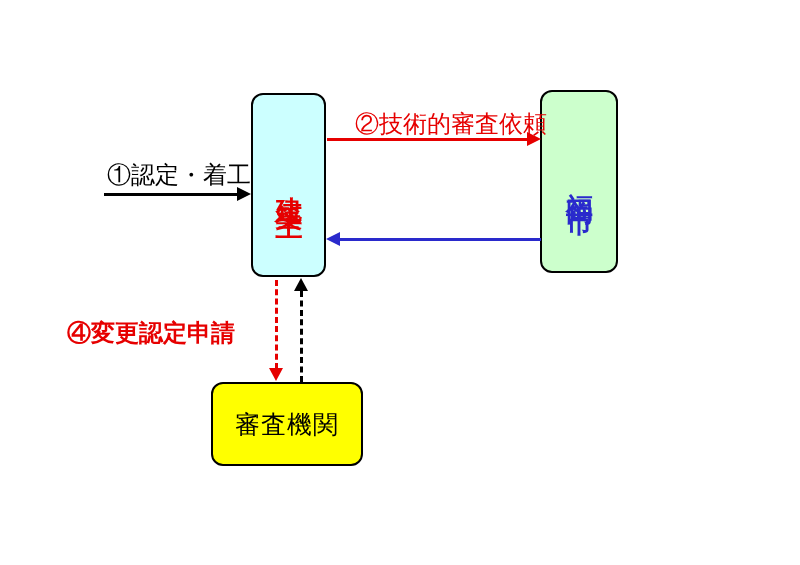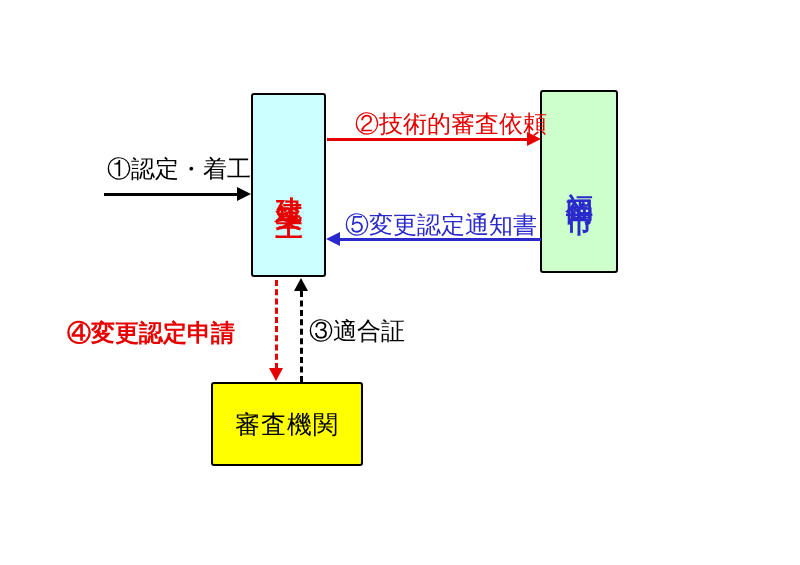--- a/index.html
+++ b/index.html
@@ -2,21 +2,21 @@
 <html><head>
 <meta charset="utf-8">
 <style>
   html,body { margin:0; padding:0; background:#ffffff; }
   .canvas {
     position:relative; width:800px; height:565px; background:#ffffff;
     font-family:"Liberation Sans", sans-serif; overflow:hidden;
   }
   .box {
     position:absolute; box-sizing:border-box;
-    border:2.5px solid #000; border-radius:3px;
+    border:2.5px solid #000; border-radius:12px;
     display:flex; align-items:center; justify-content:center;
   }
   #box-builder { left:251px; top:93px;  width:75px;  height:184px; background:#ccffff; }
   #box-city    { left:540px; top:90px;  width:78px;  height:183px; background:#ccffcc; }
   #box-agency  { left:211px; top:382px; width:152px; height:84px;  background:#ffff00; }
 
   .vtext {
     writing-mode:vertical-rl; text-orientation:upright;
     font-weight:bold; font-size:27px; letter-spacing:7px; line-height:1;
   }
@@ -34,21 +34,21 @@
   #line3 { left:300px; top:291px; height:91px; border-left:3px dashed #000000; }
 
   .tri { position:absolute; width:0; height:0; }
   #head1 { left:237px; top:187px; border-top:7px solid transparent; border-bottom:7px solid transparent; border-left:14px solid #000000; }
   #head4 { left:527px; top:132px; border-top:7px solid transparent; border-bottom:7px solid transparent; border-left:14px solid #e60000; }
   #head5 { left:326px; top:232px; border-top:7px solid transparent; border-bottom:7px solid transparent; border-right:14px solid #2a2acc; }
   #head2 { left:269px; top:368px; border-left:7px solid transparent; border-right:7px solid transparent; border-top:13px solid #e60000; }
   #head3 { left:294px; top:278px; border-left:7px solid transparent; border-right:7px solid transparent; border-bottom:13px solid #000000; }
 
   .label { position:absolute; font-size:24px; white-space:nowrap; color:#000; line-height:1.1; }
-  #label1 { left:107px; top:156px;text-align:right; }
+  #label1 { left:107px; top:162px;text-align:right; }
   #label2 { left:67px;  top:320px; color:#e60000; font-weight:bold; }
   #label3 { left:309px; top:318px; }
   #label4 { left:355px; top:111px; color:#e60000; }
   #label5 { left:345px; top:212px; color:#2a2acc; }
 </style>
 </head>
 <body>
 
 <div class="canvas">
 
@@ -67,23 +67,21 @@
   <div class="hline" id="line1"></div>
   <div class="tri" id="head1"></div>
   <span class="label" id="label1">①認定・着工</span>
 
   <div class="hline" id="line4"></div>
   <div class="tri" id="head4"></div>
   <span class="label" id="label4">②技術的審査依頼</span>
 
   <div class="hline" id="line5"></div>
   <div class="tri" id="head5"></div>
-  <span class="label" id="label5">⑤変更認定通知書</span>
 
   <div class="vline" id="line2"></div>
   <div class="tri" id="head2"></div>
   <span class="label" id="label2">④変更認定申請</span>
 
   <div class="vline" id="line3"></div>
   <div class="tri" id="head3"></div>
-  <span class="label" id="label3">③適合証</span>
 
 </div>
 
 </body></html>

